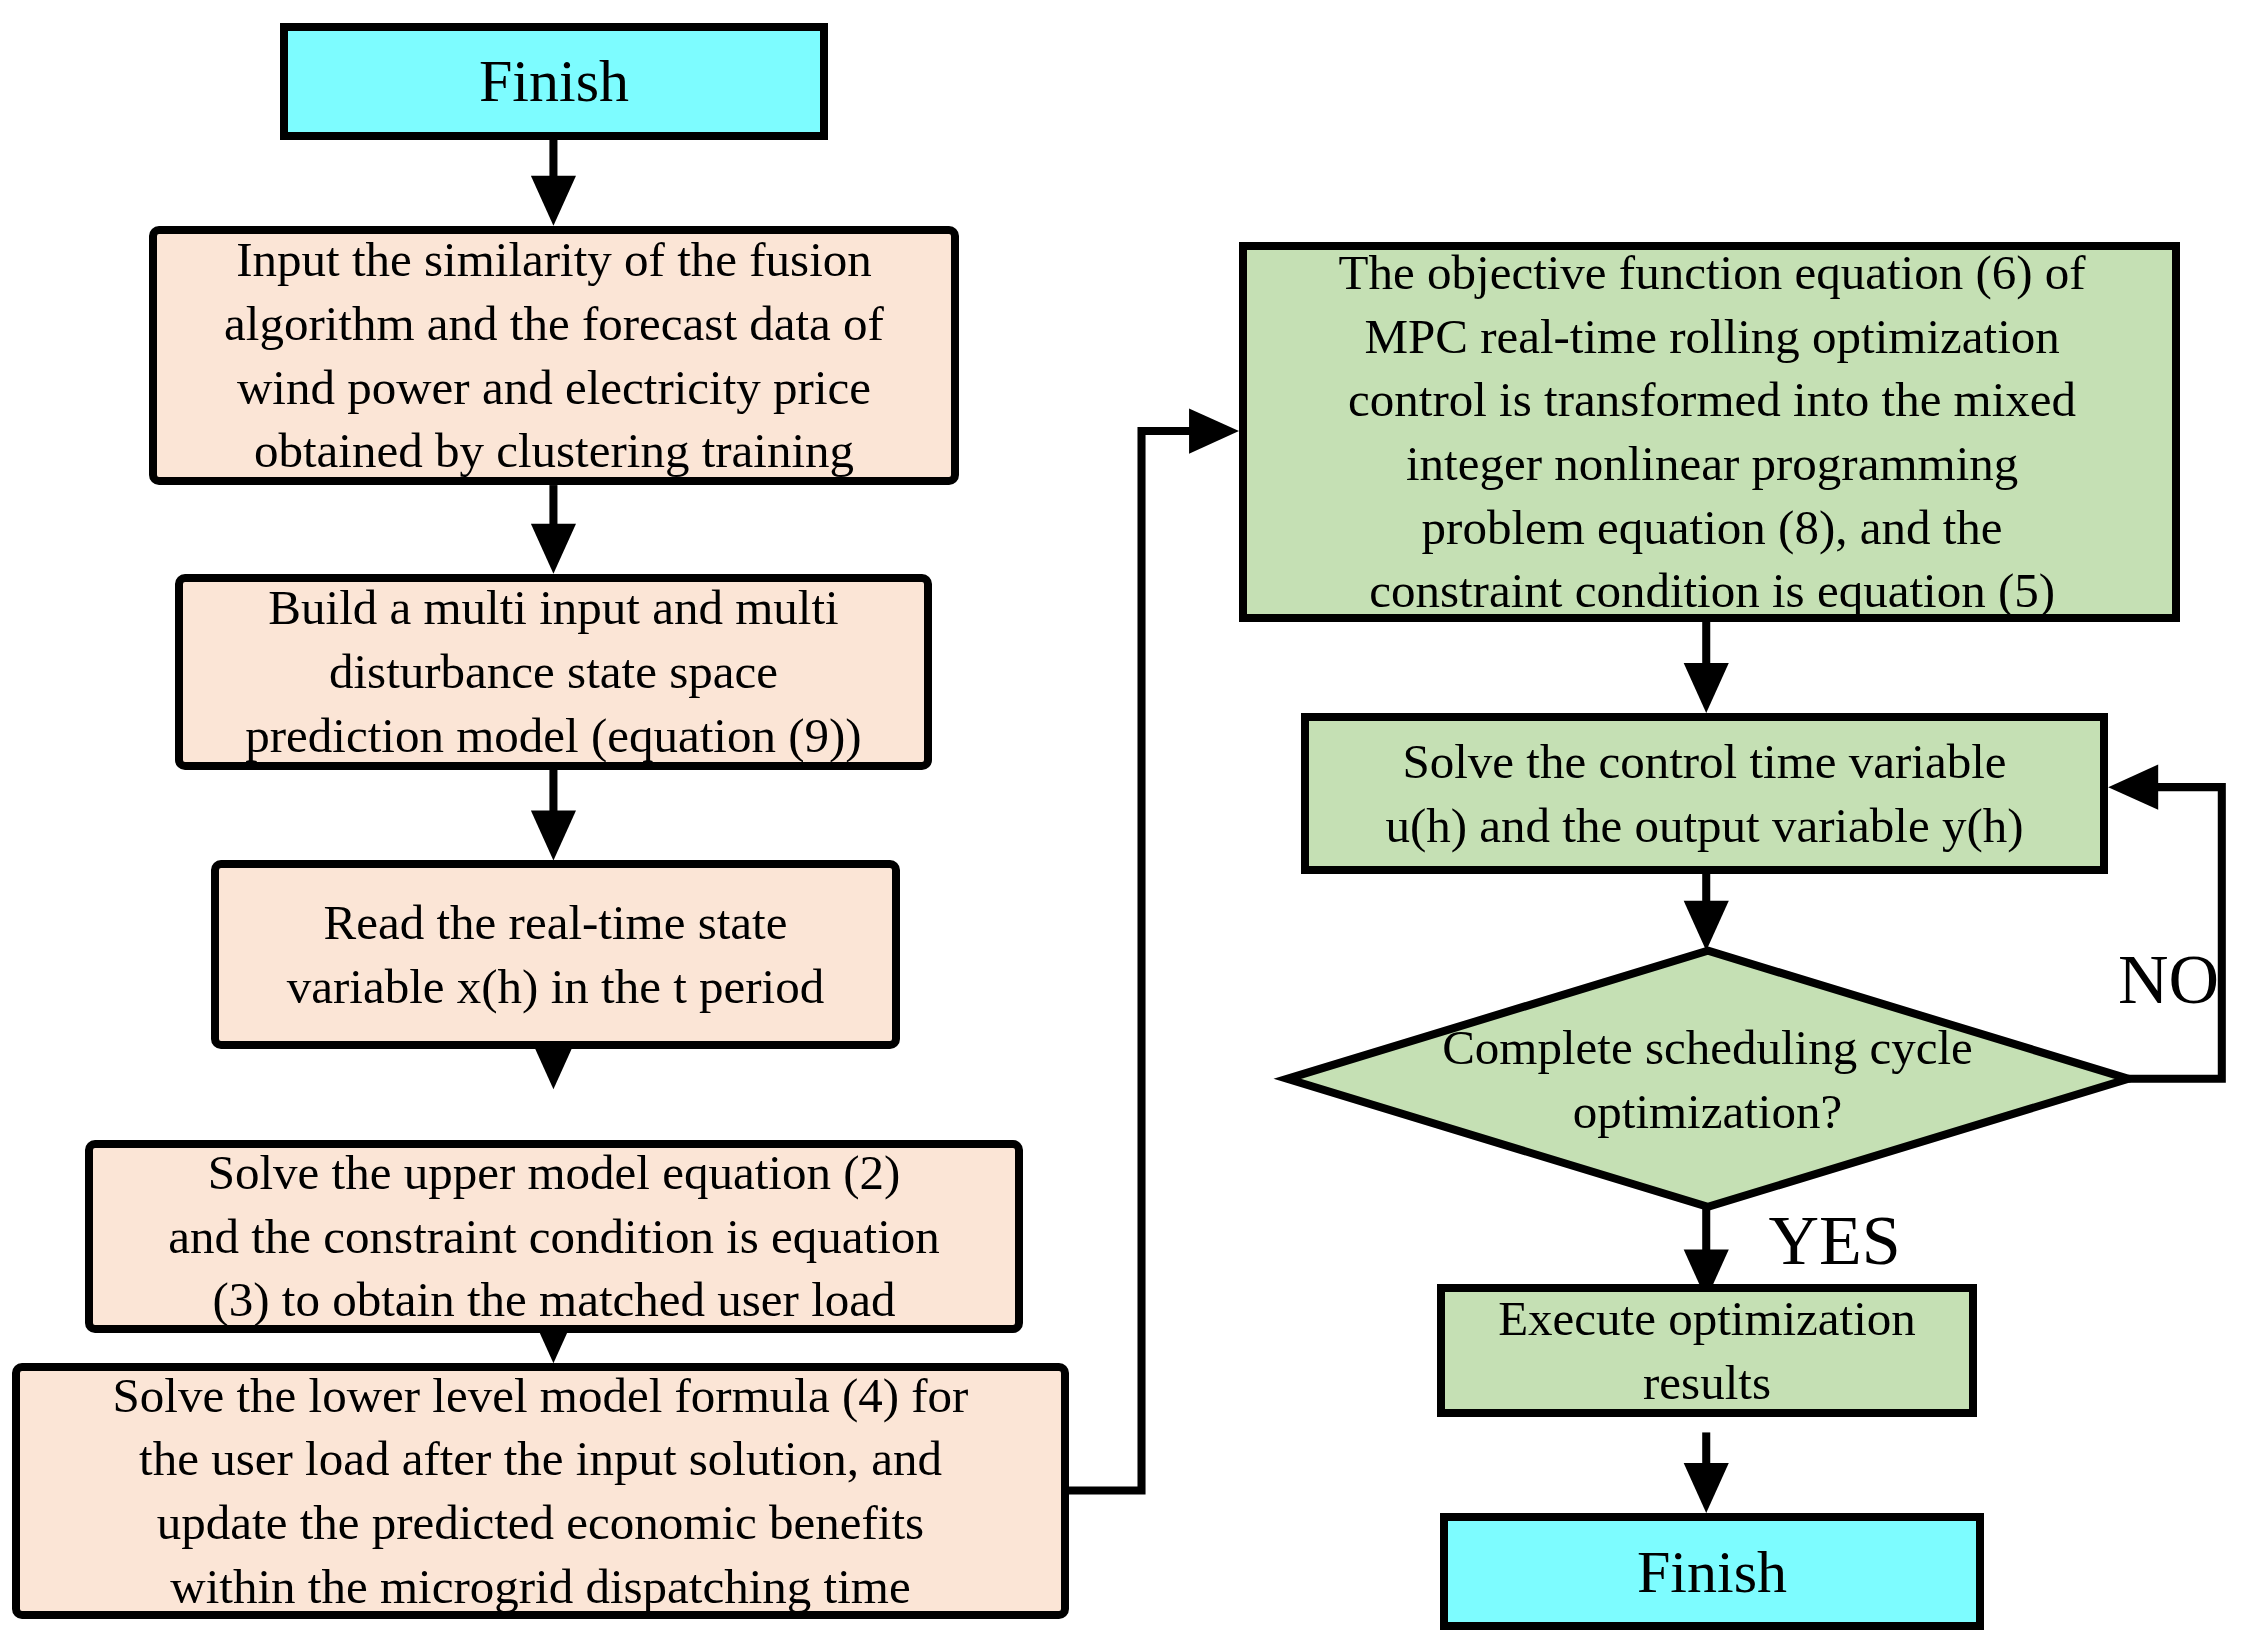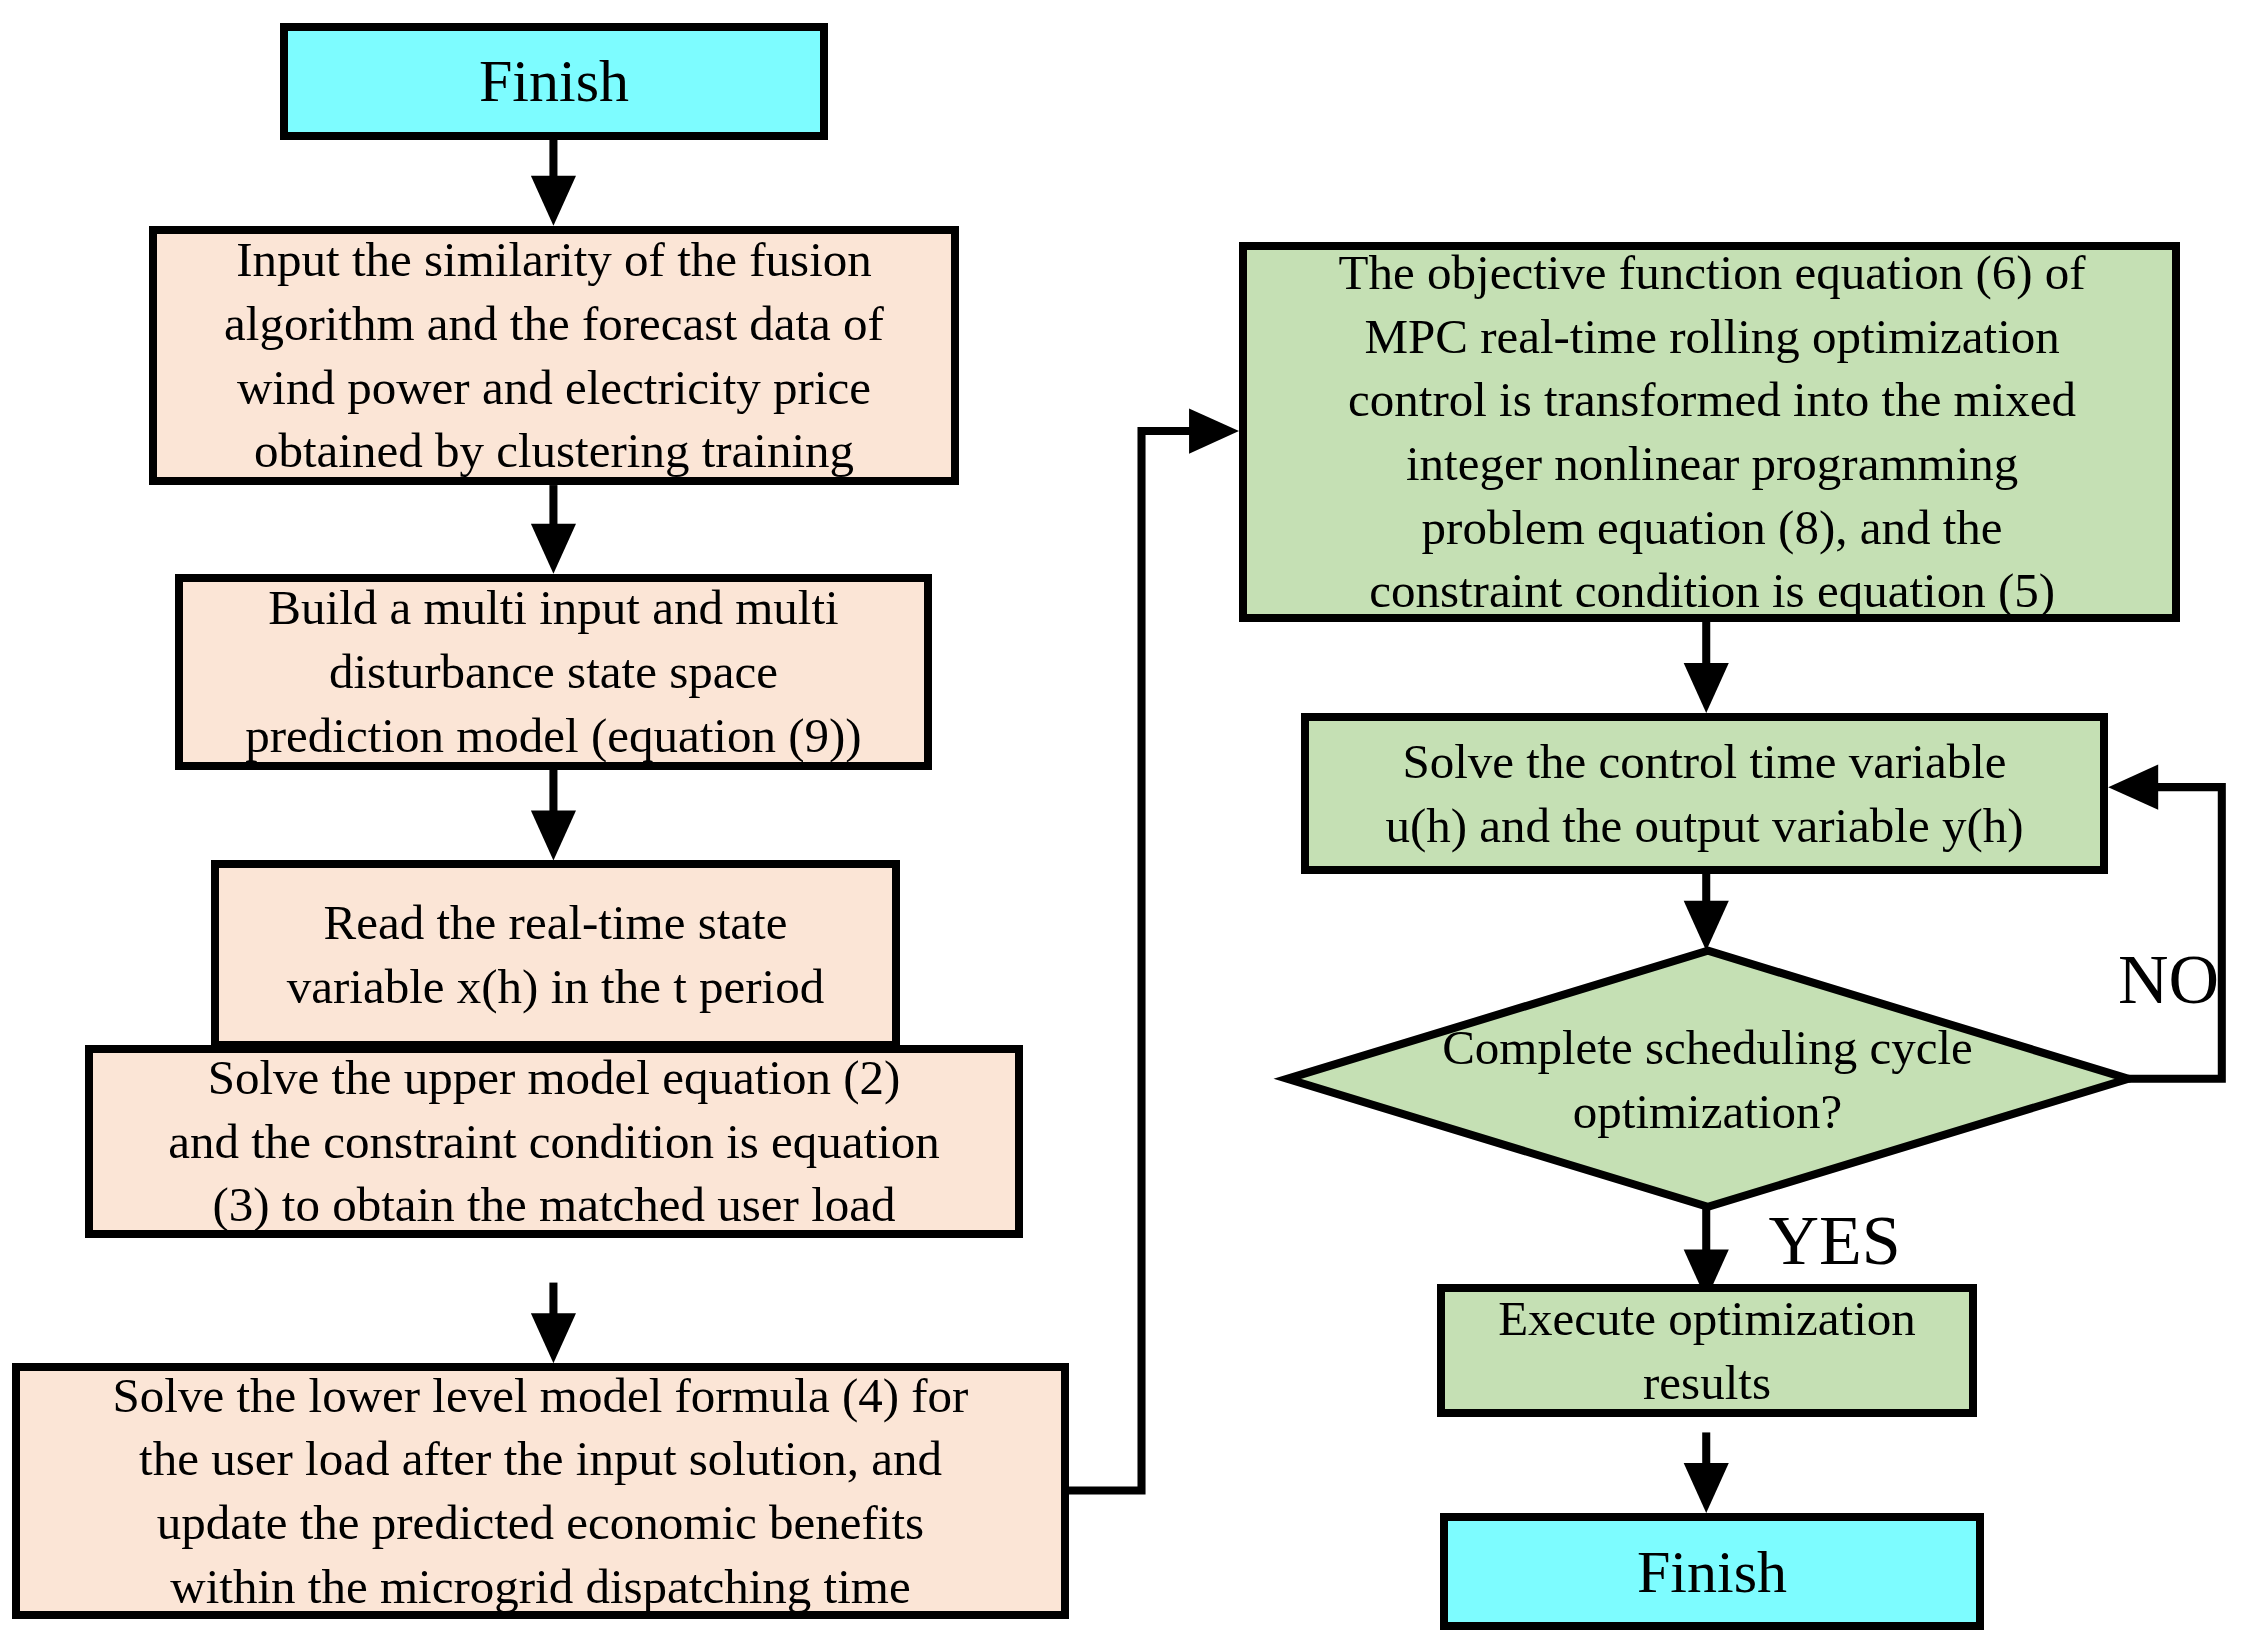--- a/index.html
+++ b/index.html
@@ -33,21 +33,21 @@
     align-items: center;
     justify-content: center;
     text-align: center;
     white-space: pre-line;
     font-size: 49px;
     line-height: 1.3;
     z-index: 2;
     padding: 0 4.8px;
   }
   .terminal { background: #7dfcff; font-size: 60px; }
-  .proc-left { background: #fbe5d6; }
+  .proc-left { background: #fbe5d6; border-radius: 10px; }
   .proc-right { background: #c5e0b4; }
   .floating {
     position: absolute;
     display: flex;
     align-items: center;
     justify-content: center;
     text-align: center;
     white-space: pre-line;
     z-index: 2;
     background: transparent;
@@ -59,21 +59,21 @@
     align-items: center;
     justify-content: center;
     font-size: 70px;
     z-index: 2;
   }
   
   #n-start        { left: 280px;  top: 22.6px;   width: 548px;  height: 117px; }
   #n-input        { left: 149px;  top: 226px;  width: 810px; height: 259px; }
   #n-build        { left: 175px;  top: 574px;  width: 757px;  height: 196px; }
   #n-read         { left: 211px;  top: 860px; width: 689px;  height: 189px; }
-  #n-upper        { left: 85px;  top: 1045px; width: 938px; height: 193px; }
+  #n-upper        { left: 85px;  top: 1140px; width: 938px; height: 193px; }
   #n-lower        { left: 12px;   top: 1363px; width: 1057px; height: 256px; }
   #n-mpc          { left: 1239px; top: 242px;  width: 941px; height: 380px; padding-left: 10px; }
   #n-control      { left: 1301px; top: 713px;  width: 807px; height: 161px; text-align: center; }
   #n-decision-txt { left: 1345px; top: 983px; width: 725px;  height: 193px; font-size: 49px; line-height: 1.3; font-family: Liberation Serif, serif; }
   #n-execute      { left: 1437px; top: 1284px; width: 540px;  height: 133px; }
   #n-finish       { left: 1440px; top: 1513px; width: 544px;  height: 117px; }
   #lbl-no         { left: 2090px; top: 941px; width: 157px;  height: 77px; }
   #lbl-yes        { left: 1752px; top: 1202px; width: 165px;  height: 77px; }
 </style>
 </head>

